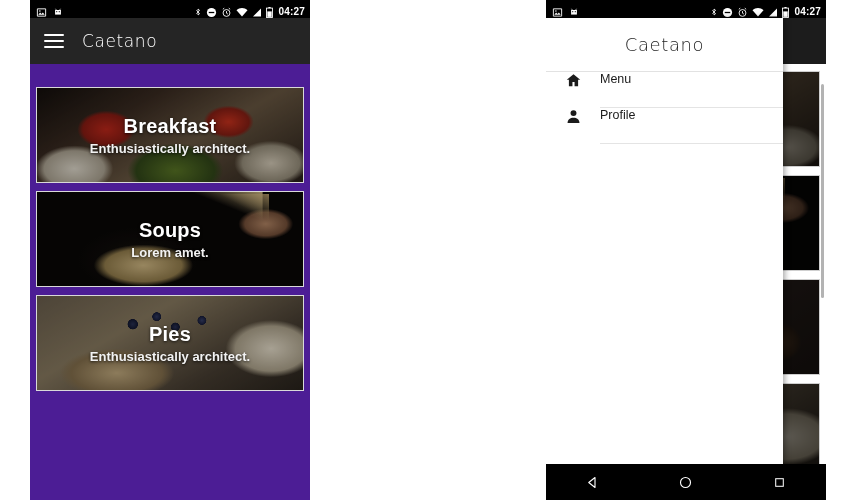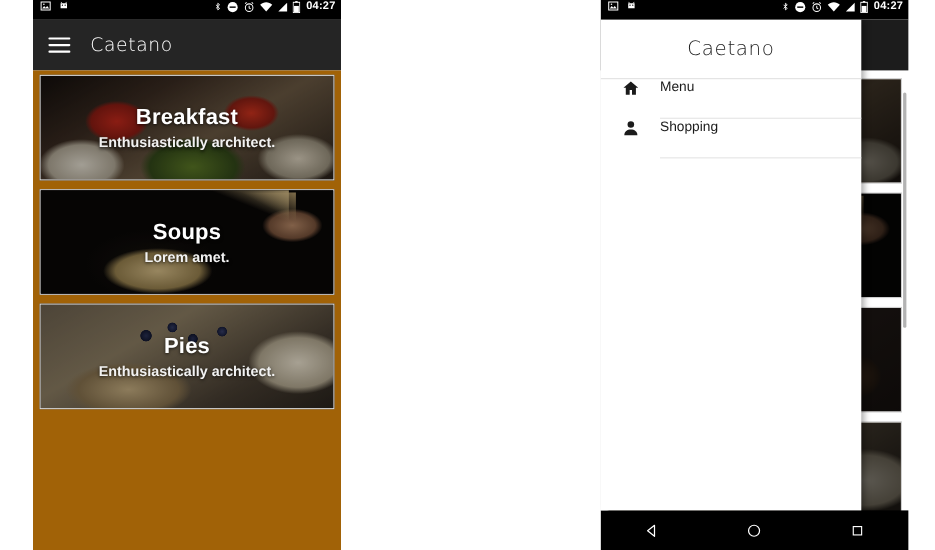--- a/index.html
+++ b/index.html
@@ -16,21 +16,21 @@
     position: absolute; top: 0; height: 500px; width: 280px;
     background: #ffffff; overflow: hidden;
   }
   .phone-left  { left: 30px; }
   .phone-right { left: 546px; }
 
   
   .statusbar {
     position: relative; height: 18px; width: 100%;
     background: #000000; color: #ffffff;
-    display: flex; align-items: flex-start;
+    display: flex; align-items: flex-end;
     padding: 0 5px 0 6px; gap: 5px;
     font-size: 9.5px; line-height: 1;
   }
   .sb-left  { display: flex; align-items: center; gap: 6px; }
   .sb-right { display: flex; align-items: center; gap: 4px; margin-left: auto; }
   .sb-ico { display: block; }
   .sb-time { font-size: 10px; font-weight: 700; letter-spacing: .2px; padding-left: 1px; }
 
   
   .appbar {
@@ -41,21 +41,21 @@
                justify-content: space-between; cursor: pointer; }
   .hamburger i { display: block; height: 2px; background: #ffffff; border-radius: 1px; }
   .brand-bar {
     color: #ffffff; font-size: 17px; letter-spacing: .6px;
     font-family: "DejaVu Sans", sans-serif; font-weight: 300;
   }
 
   
   .list {
     position: relative; width: 100%; height: 436px;
-    background: #a16207; padding: 4px 6px 0 6px; overflow: hidden;
+    background: #4c1d95; padding: 23px 6px 0 6px; overflow: hidden;
   }
   .card {
     position: relative; height: 96px; margin-bottom: 8px;
     border: 1px solid #d9d9d9; background: #1a1512; overflow: hidden;
     display: flex; flex-direction: column; align-items: center; justify-content: center;
     cursor: pointer;
   }
   .card-photo { position: absolute; inset: 0; }
   .card-scrim { position: absolute; inset: 0; background: rgba(0,0,0,0.30); }
   .card-title {
@@ -312,21 +312,21 @@
       </div>
 
 
       <div class="drawer-item">
         <span class="di-icon">
           <svg width="17" height="17" viewBox="0 0 24 24" fill="#1b1b1b">
               <circle cx="12" cy="7.2" r="4.2"></circle>
               <path d="M3.6 21c0-4.6 3.8-7.2 8.4-7.2s8.4 2.6 8.4 7.2z"></path>
             </svg>
         </span>
-        <span class="di-label">Shopping</span>
+        <span class="di-label">Profile</span>
       </div>
     </div>
 
     <div class="navbar" style="position:absolute;bottom:0;left:0;">
       <div class="nav-btn">
         <svg width="15" height="15" viewBox="0 0 24 24" fill="none" stroke="#fff" stroke-width="1.8" stroke-linejoin="round">
             <path d="M16 4L6 12l10 8z"></path>
           </svg>
       </div>
       <div class="nav-btn">

